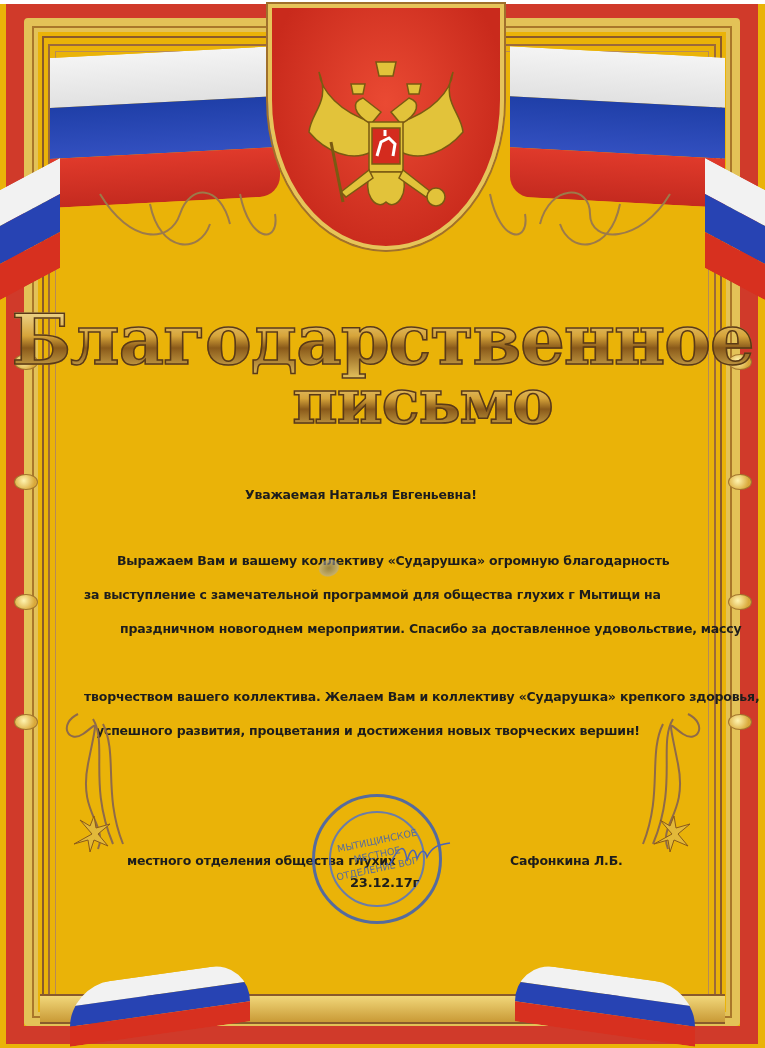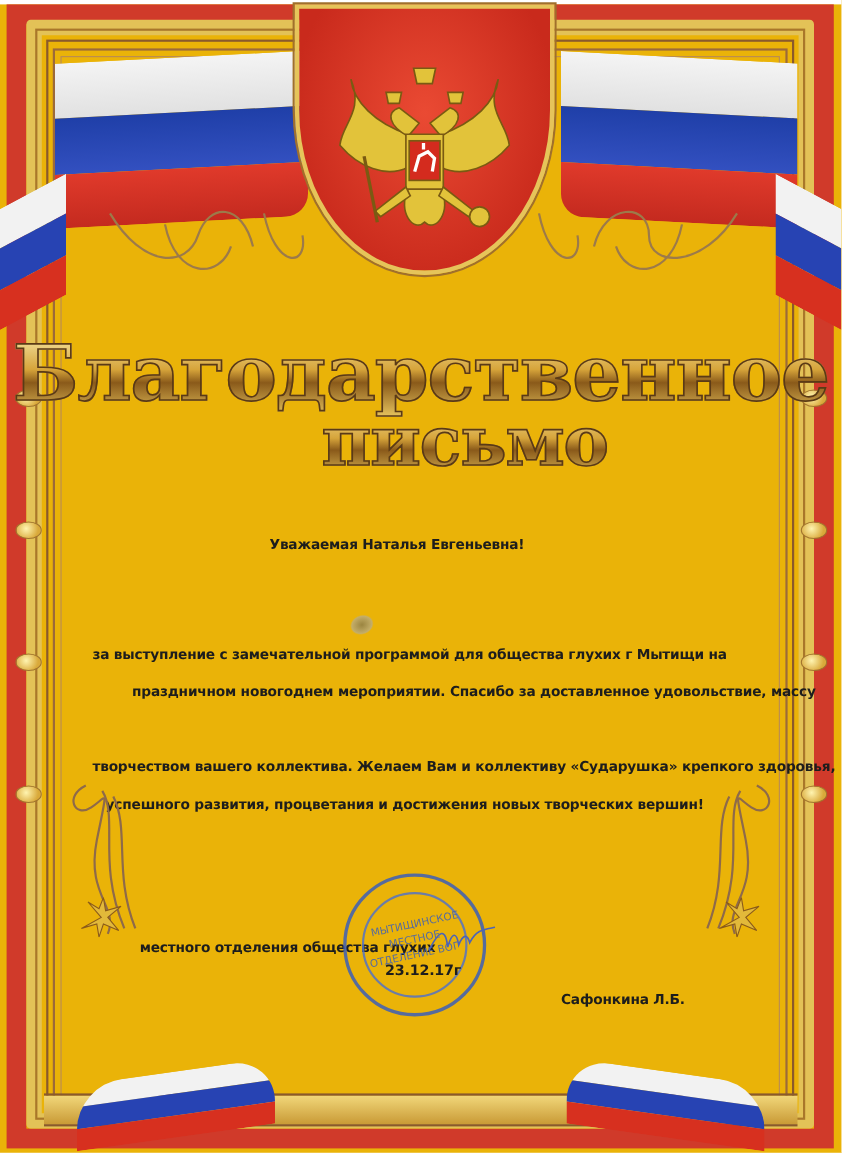--- a/index.html
+++ b/index.html
@@ -46,21 +46,21 @@
   .txt{position:absolute;font-family:"DejaVu Sans","Liberation Sans",sans-serif;font-size:12.5px;font-weight:bold;color:#1d1d1d;white-space:nowrap;letter-spacing:-0.2px;}
   .greeting{left:245px;top:483px;text-align:right;}
   .l1{left:117px;top:549px;}
   .l2{left:84px;top:583px;}
   .l3{left:84px;top:617px;margin-left:36px;}
   .l4{left:84px;top:651px;}
   .l5{left:84px;top:685px;}
   .l6{left:96px;top:719px;}
   .sig1{left:127px;top:815px;}
   .sig2{left:127px;top:849px;}
-  .sig-name{left:510px;top:849px;margin-top:48px;}
+  .sig-name{left:510px;top:849px;}
   .date{left:350px;top:871px;font-size:13px;}
   
   .stamp{position:absolute;left:312px;top:790px;width:130px;height:130px;border-radius:50%;border:3px solid #3d5fb8;box-sizing:border-box;opacity:0.85;}
   .stamp::before{content:"";position:absolute;inset:14px;border-radius:50%;border:2px solid #5573c4;}
   .stamp-text{position:absolute;left:0;width:100%;text-align:center;color:#3d5fb8;font-size:9.5px;font-family:"DejaVu Sans",sans-serif;transform:rotate(-12deg);}
   .st1{top:38px;}.st2{top:52px;}.st3{top:66px;}
   .signature{position:absolute;left:385px;top:835px;width:70px;height:30px;}
   
   .flourish{position:absolute;width:80px;height:150px;}
   .flower{position:absolute;width:40px;height:36px;}
@@ -144,20 +144,21 @@
       </g>
       <rect x="71" y="76" width="28" height="36" fill="#d42b1e" stroke="#7a5a12" stroke-width="1.5"></rect>
       <path d="M76 104 L80 90 L88 86 L94 92 L92 104 M84 84 L84 78" fill="none" stroke="#ffffff" stroke-width="3"></path>
     </svg>
   </div>
 
   <div class="title title-1">Благодарственное</div>
   <div class="title title-2">письмо</div>
 
   <div class="txt greeting">Уважаемая Наталья Евгеньевна!</div>
+  <div class="txt l1">Выражаем Вам и вашему коллективу «Сударушка» огромную благодарность</div>
   <div class="txt l2">за выступление с замечательной программой для общества глухих г Мытищи на</div>
   <div class="txt l3">праздничном новогоднем  мероприятии. Спасибо за доставленное удовольствие, массу</div>
   <div class="txt l5">творчеством вашего коллектива. Желаем Вам  и коллективу «Сударушка» крепкого здоровья,</div>
   <div class="txt l6">успешного развития, процветания и достижения новых творческих вершин!</div>
   <div class="smudge"></div>
 
   <svg class="flourish" style="left:58px;top:700px" viewBox="0 0 80 150">
     <g fill="none" stroke="#8e6a4a" stroke-width="2">
         <path d="M20 10 C0 20, 10 40, 25 30 S40 10, 30 60 S50 120, 40 145"></path>
         <path d="M35 15 C50 40, 30 80, 55 140"></path>

